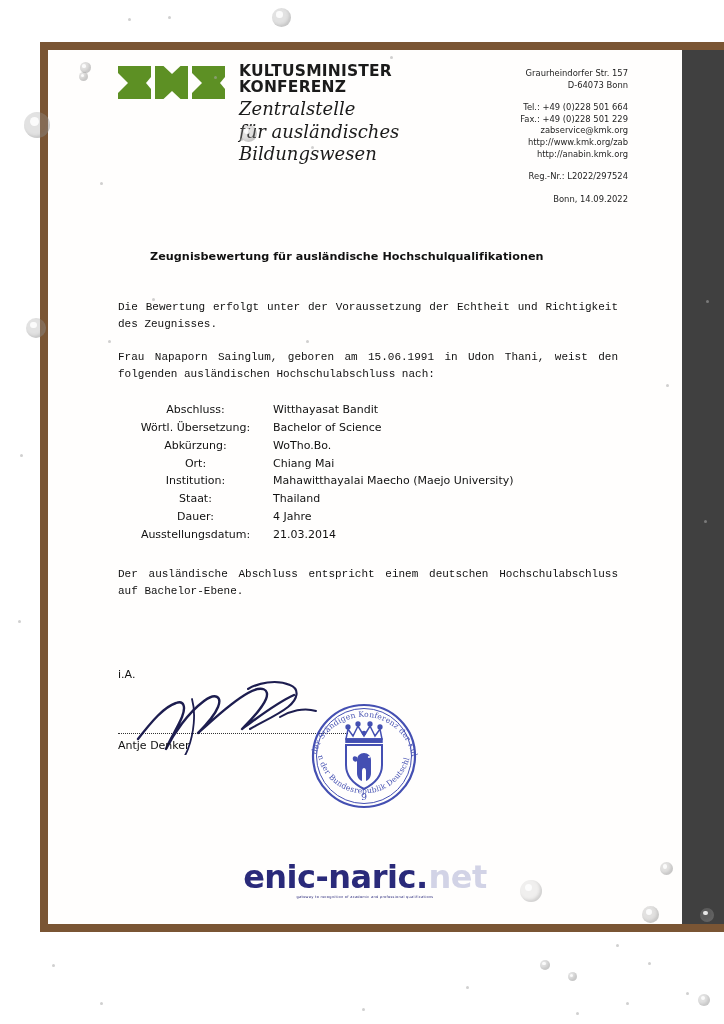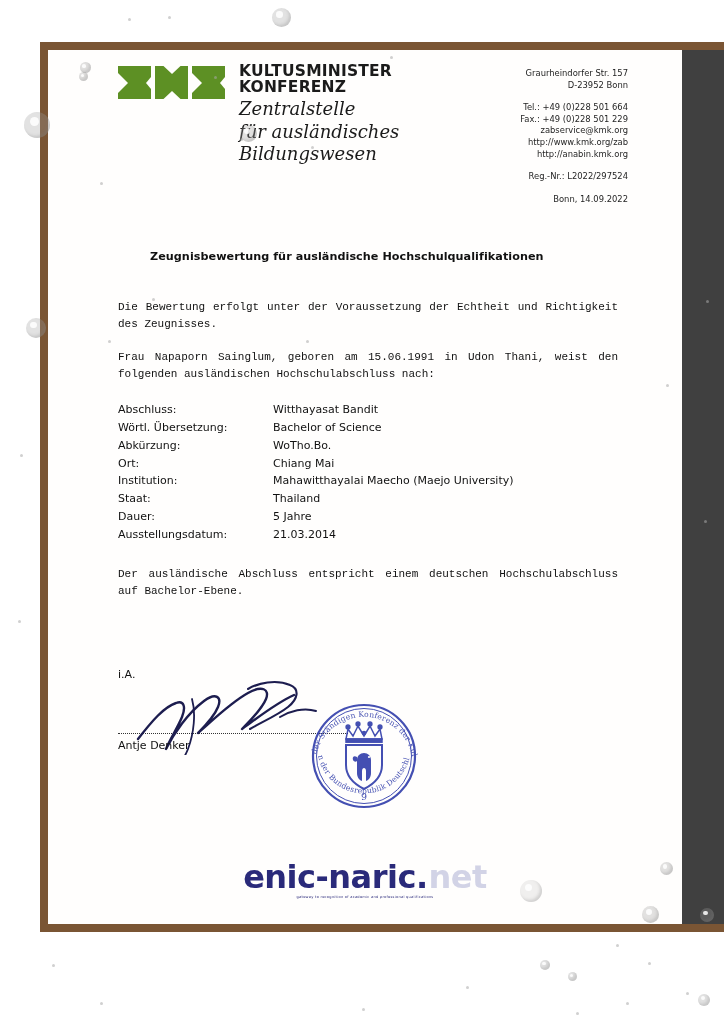--- a/index.html
+++ b/index.html
@@ -196,21 +196,21 @@
     margin-bottom: 22px;
     font-size: 11px;
     line-height: 1.62;
     border-collapse: collapse;
   }
   #details-table td {
     padding: 0;
     vertical-align: top;
     white-space: nowrap;
   }
-  .detail-label { width: 155px; }
+  .detail-label { width: 155px; text-align: center; }
 
   #rating-heading {
     font-size: 11px;
     font-weight: bold;
     margin-bottom: 8px;
   }
 
   
   #signature-block {
     position: absolute;
@@ -377,21 +377,21 @@
             <div>Zentralstelle</div>
             <div>für ausländisches</div>
             <div>Bildungswesen</div>
           </div>
         </div>
       </div>
 
       <div id="contact-block">
         <div class="contact-group">
           <div>Graurheindorfer Str. 157</div>
-          <div>D-23952 Bonn</div>
+          <div>D-64073 Bonn</div>
         </div>
         <div class="contact-group">
           <div>Tel.: +49 (0)228 501 664</div>
           <div>Fax.: +49 (0)228 501 229</div>
           <div>zabservice@kmk.org</div>
           <div>http://www.kmk.org/zab</div>
           <div>http://anabin.kmk.org</div>
         </div>
         <div class="contact-group">Reg.-Nr.: L2022/297524</div>
         <div class="contact-group">Bonn, 14.09.2022</div>
@@ -428,21 +428,21 @@
             <tr>
               <td class="detail-label">Institution:</td>
               <td class="detail-value">Mahawitthayalai Maecho (Maejo University)</td>
             </tr>
             <tr>
               <td class="detail-label">Staat:</td>
               <td class="detail-value">Thailand</td>
             </tr>
             <tr>
               <td class="detail-label">Dauer:</td>
-              <td class="detail-value">5 Jahre</td>
+              <td class="detail-value">4 Jahre</td>
             </tr>
             <tr>
               <td class="detail-label">Ausstellungsdatum:</td>
               <td class="detail-value">21.03.2014</td>
             </tr>
           </tbody>
       </table>
 
       <div class="para">Der ausländische Abschluss entspricht einem deutschen Hochschulabschluss auf Bachelor-Ebene.</div>
 

